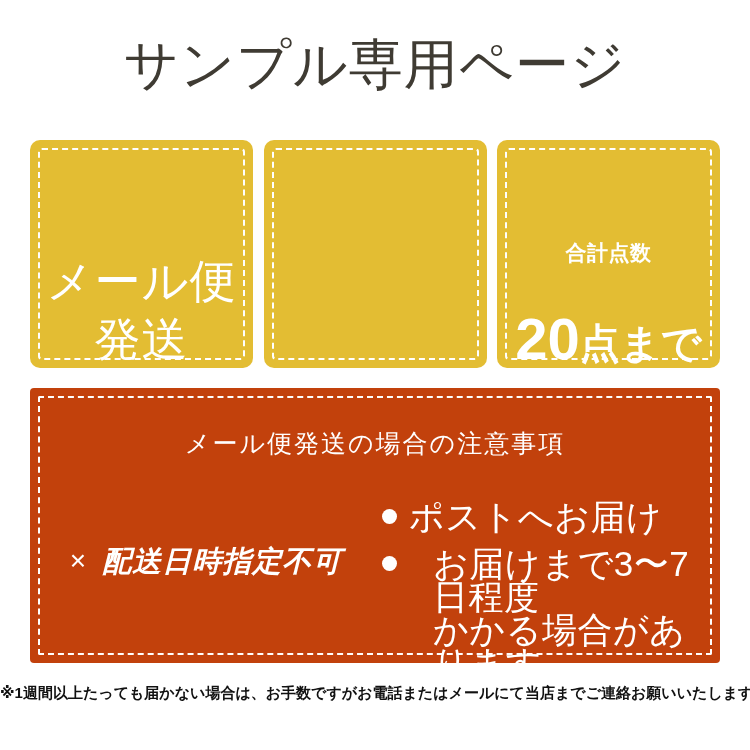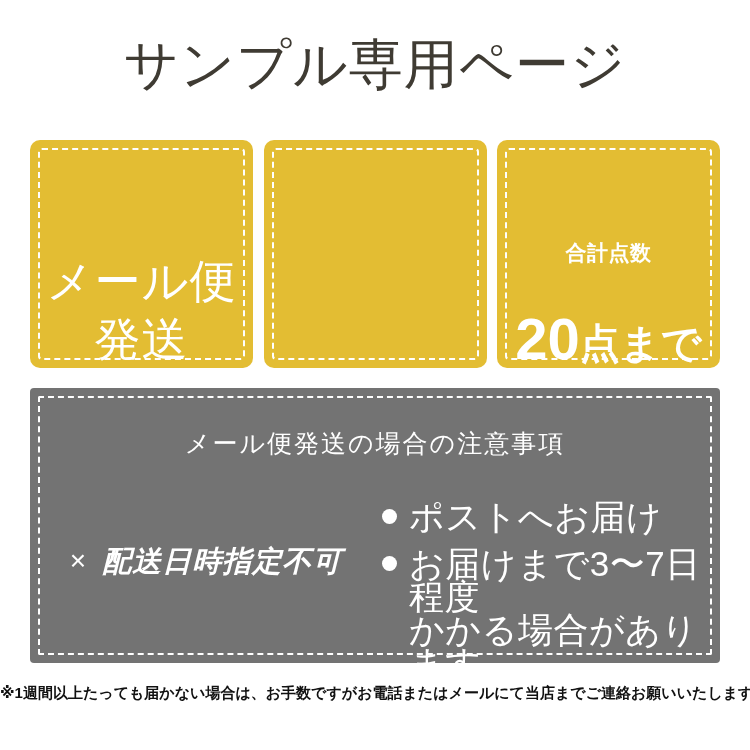--- a/index.html
+++ b/index.html
@@ -107,21 +107,21 @@
     line-height: 40px;
   }
 
   
   .notice {
     position: absolute;
     left: 30px;
     top: 388px;
     width: 690px;
     height: 275px;
-    background: #737373;
+    background: #c2410c;
     border-radius: 4px;
     box-sizing: border-box;
   }
   .notice .dashes {
     position: absolute;
     left: 8px;
     top: 8px;
     right: 8px;
     bottom: 8px;
     border: 2px dashed #ffffff;
@@ -178,20 +178,21 @@
     box-sizing: border-box;
   }
   .bullet-row {
     display: flex;
     align-items: flex-start;
     color: #ffffff;
     margin-bottom: 14px;
   }
   .bullet-row:last-child {
     margin-bottom: 0;
+    gap: 24px;
   }
   .bullet-dot {
     width: 15px;
     height: 15px;
     border-radius: 50%;
     background: #ffffff;
     flex: 0 0 auto;
     margin-top: 9px;
     margin-right: 12px;
   }

